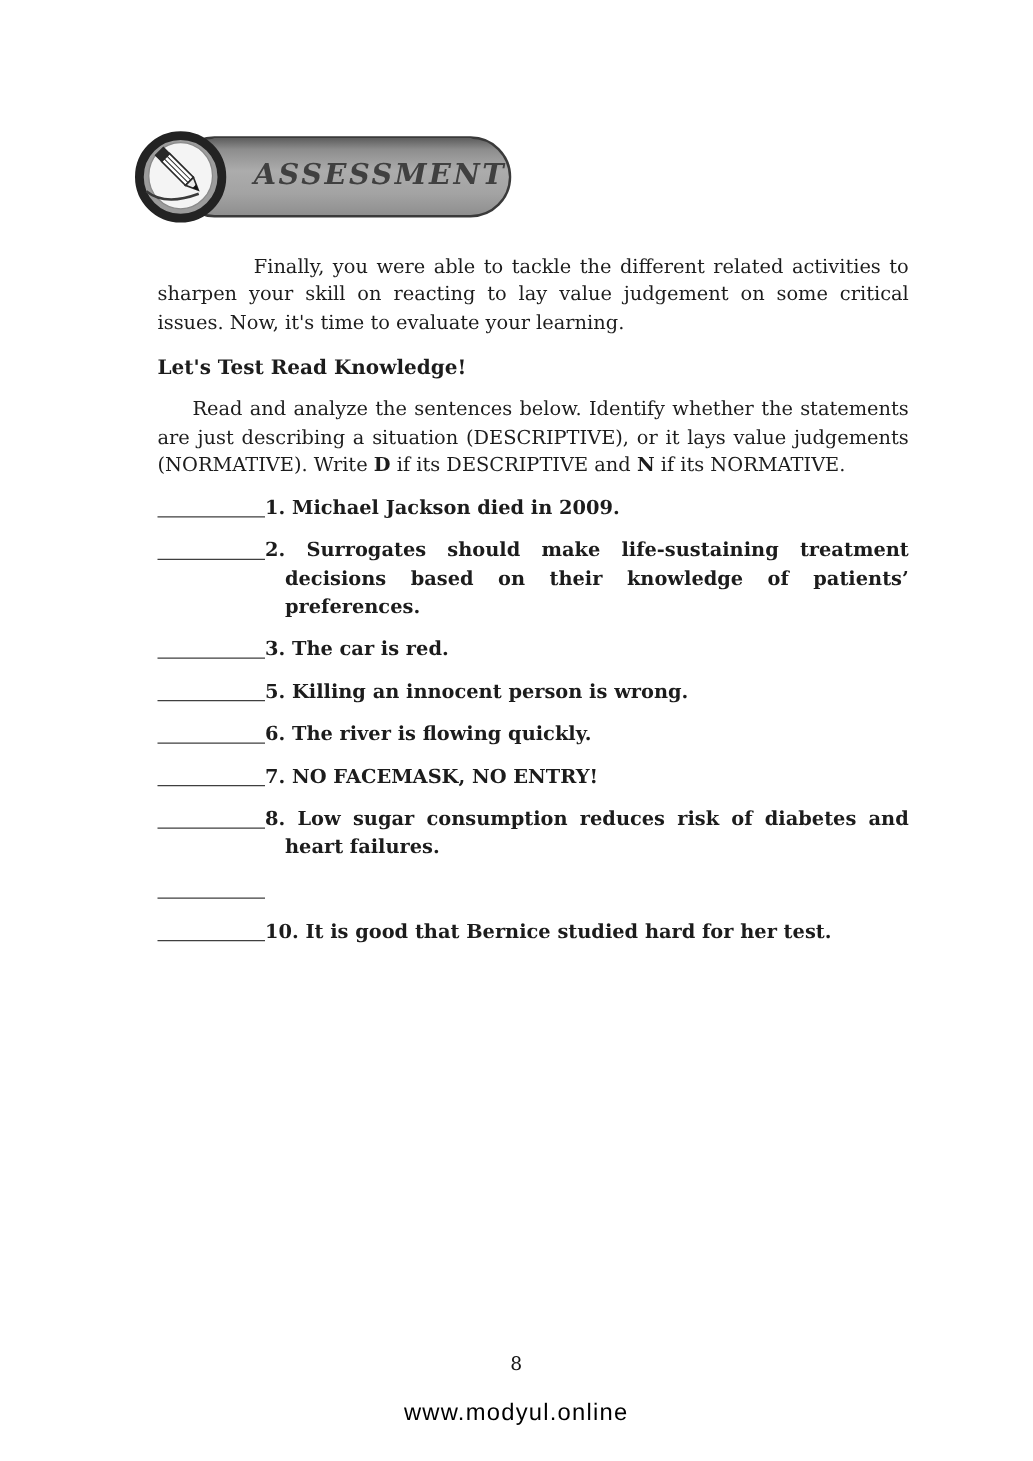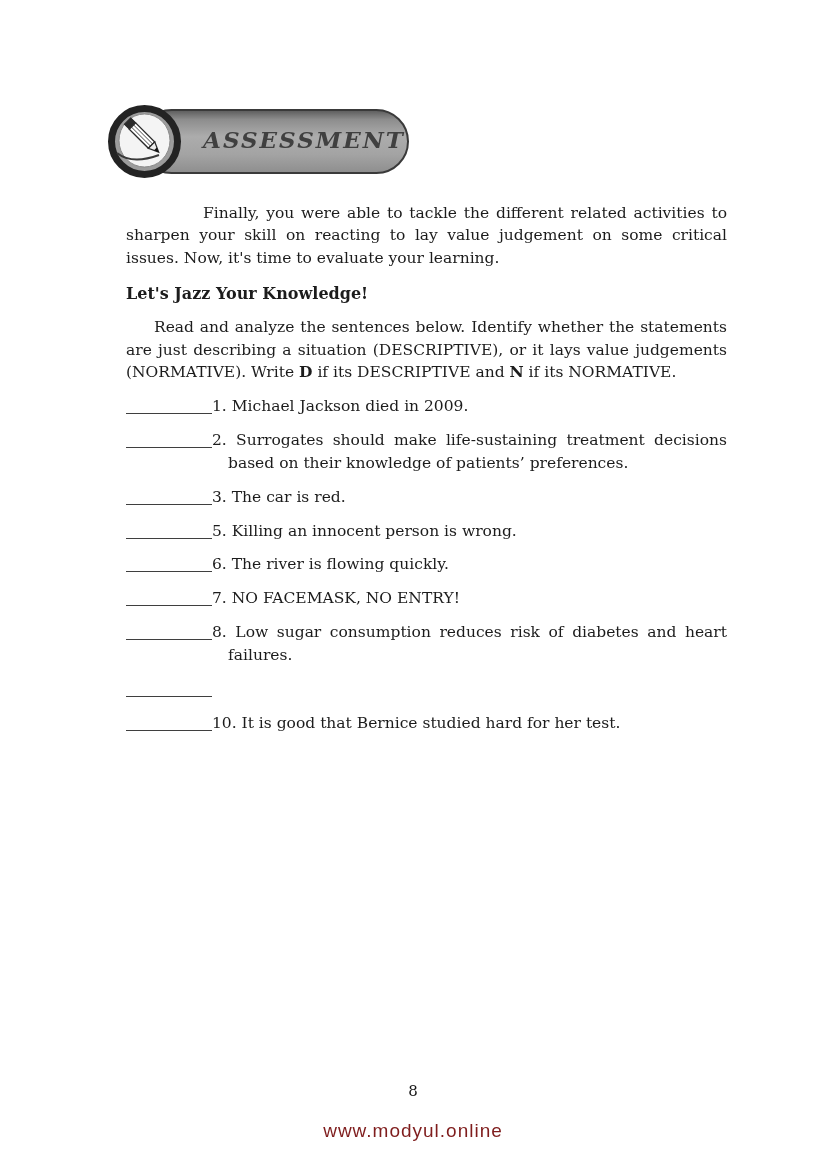--- a/index.html
+++ b/index.html
@@ -23,32 +23,32 @@
   }
   .badge { position:absolute; left:0; top:0; width:79px; height:79px; }
 
   
   .content { position:absolute; left:126px; top:197px; width:601px; font-size:15.5px; line-height:22.4px; }
   p.intro { margin:5px 0 0; text-indent:77px; text-align:justify; }
   .heading { margin:14px 0 0; font-size:16px; font-weight:bold; line-height:22px; }
   p.instructions { margin:11px 0 4px; text-indent:28px; text-align:justify; }
   p.instructions b { font-weight:bold; }
 
-  .quiz { margin-top:12px; }
+  .quiz { margin-top:12px;font-weight:bold; }
   .q { margin:0 0 11.5px 102px; text-indent:-102px; text-align:justify; line-height:22.4px; }
   .blank {
     display:inline-block; width:86px; height:14px;
     border-bottom:1.5px solid #3f3f3f; vertical-align:-3px;
   }
 
   
   .pageno { position:absolute; left:0; top:1082px; width:100%; text-align:center; font-size:15px; color:#161616; }
   .watermark {
     position:absolute; left:0; top:1120px; width:100%; text-align:center;
-    font-family:"Liberation Sans", sans-serif; font-size:19px; color:#7f1d1d; letter-spacing:1px;
+    font-family:"Liberation Sans", sans-serif; font-size:19px; color:#000000; letter-spacing:1px;
   }
 </style>
 </head>
 <body>
 
 <div class="page">
 
   <div class="banner">
     <div class="pill"></div>
     <svg class="badge" viewBox="0 0 79 79">
@@ -63,21 +63,21 @@
         <polygon points="37.5,51.5 41.5,51.5 39.5,56" fill="#111111"></polygon>
       </g>
       <path d="M12,51 Q27,63 54,53" fill="none" stroke="#3a3a3a" stroke-width="2"></path>
     </svg>
     <div class="banner-title">ASSESSMENT</div>
   </div>
 
   <div class="content">
     <p class="intro">Finally, you were able to tackle the different related activities to sharpen your skill on reacting to lay value judgement on some critical issues. Now, it's time to evaluate your learning.</p>
 
-    <div class="heading">Let's Jazz Your Knowledge!</div>
+    <div class="heading">Let's Test Read Knowledge!</div>
 
     <p class="instructions"><span>Read and analyze the sentences below. Identify whether the statements are just describing a situation (DESCRIPTIVE), or it lays value judgements (NORMATIVE). Write </span><b>D</b><span> if its DESCRIPTIVE and </span><b>N</b><span> if its NORMATIVE.</span></p>
 
     <div class="quiz">
       <div class="q"><span class="blank"></span><span>1. Michael Jackson died in 2009.</span></div>
       <div class="q"><span class="blank"></span><span>2. Surrogates should make life-sustaining treatment decisions based on their knowledge of patients’ preferences.</span></div>
       <div class="q"><span class="blank"></span><span>3. The car is red.</span></div>
       <div class="q"><span class="blank"></span><span>5. Killing an innocent person is wrong.</span></div>
       <div class="q"><span class="blank"></span><span>6. The river is flowing quickly.</span></div>
       <div class="q"><span class="blank"></span><span>7. NO FACEMASK, NO ENTRY!</span></div>

